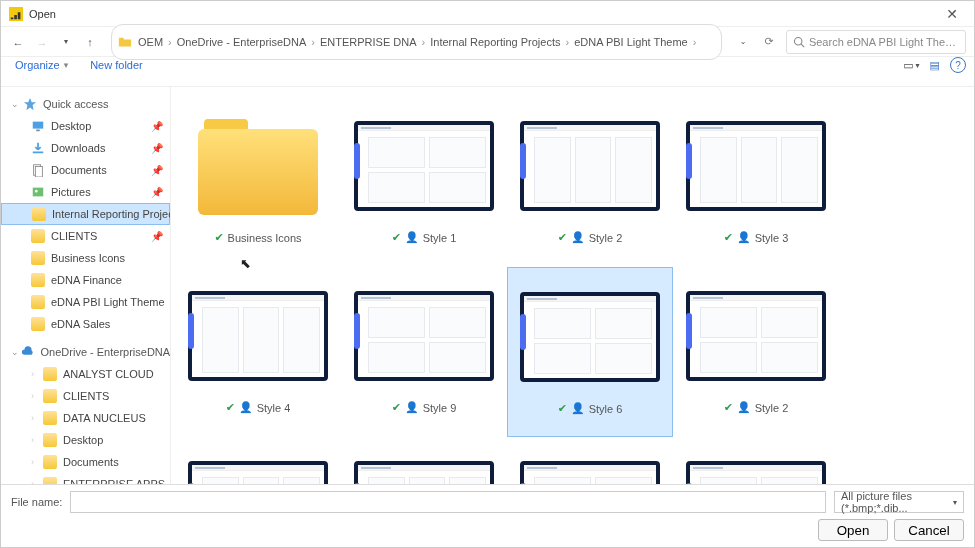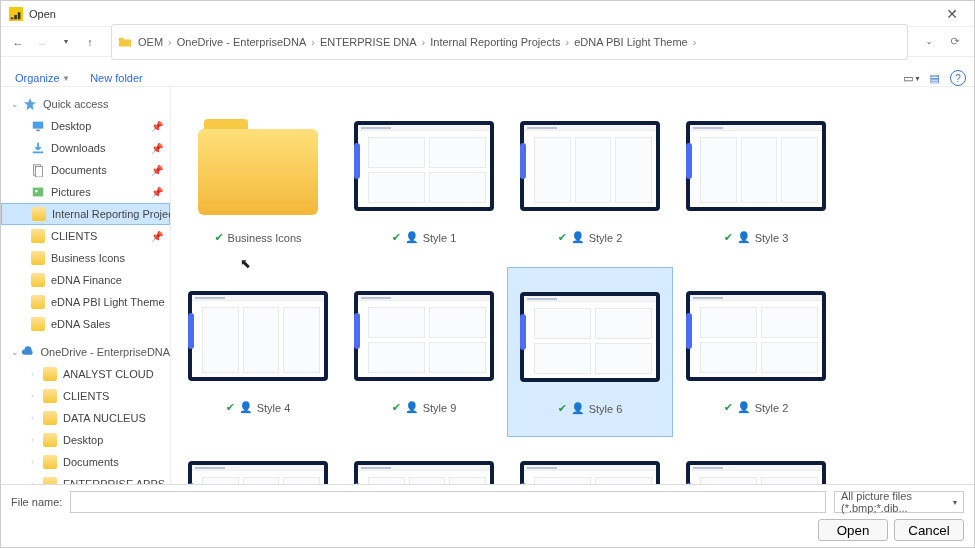--- a/index.html
+++ b/index.html
@@ -5,29 +5,29 @@
 html,body{margin:0;padding:0;font-family:"Segoe UI",Arial,sans-serif;font-size:11px;color:#333;background:#fff;width:975px;height:548px;overflow:hidden}
 *{box-sizing:border-box}
 .dialog{width:975px;height:548px;border:1px solid #ccc;display:flex;flex-direction:column;background:#fff}
 .titlebar{height:26px;display:flex;align-items:center;padding:0 8px;border-bottom:1px solid #eee}
 .titlebar .app-icon{width:14px;height:14px;margin-right:6px}
 .titlebar .title{flex:0 0 auto}
 .titlebar .spacer{flex:1}
 .titlebar .close{padding:2px 8px;font-size:14px;color:#555;cursor:pointer}
 .navband{height:30px;display:flex;align-items:center;gap:6px;padding:0 8px;border-bottom:1px solid #eee}
 .navbtn{width:18px;height:18px;display:flex;align-items:center;justify-content:center;color:#555;border-radius:3px}
-.breadcrumbs{flex:1;display:flex;align-items:center;margin:0 6px;border:1px solid #ddd;background:#fff;height:36px;border-radius:3px;padding:0 6px;color:#555}
+.breadcrumbs{flex:1;display:flex;align-items:center;margin:0 6px;border:1px solid #ddd;background:#fff;height:36px;border-radius:12px;padding:0 6px;color:#555}
 .crumbsep{margin:0 5px;color:#999}
 .folder-glyph{width:14px;height:14px;margin-right:6px}
 .crumb{white-space:nowrap}
 .refresh{width:22px;height:22px;display:flex;align-items:center;justify-content:center;color:#777}
 .searchbox{width:180px;height:24px;border:1px solid #ddd;border-radius:3px;display:flex;align-items:center;padding:0 6px;color:#888}
 .searchbox svg{margin-right:4px}
 .searchbox span{white-space:nowrap;overflow:hidden;text-overflow:ellipsis}
-.toolbar{height:30px;display:flex;align-items:flex-end;padding:0 8px;border-bottom:1px solid #eee}
+.toolbar{height:30px;display:flex;align-items:flex-start;padding:0 8px;border-bottom:1px solid #eee}
 .toolbar .tbtn{color:#2c6cd4;padding:2px 6px;display:flex;align-items:center}
 .toolbar .tbtn.organize::after{content:"▾";font-size:9px;margin-left:4px;color:#888}
 .toolbar .spacer{flex:1}
 .viewbtns{display:flex;align-items:center;gap:10px;color:#555}
 .viewbtns span{display:inline-flex;align-items:center;gap:2px}
 .middle{flex:1;display:flex;min-height:0}
 .sidebar{width:170px;border-right:1px solid #eee;padding:6px 0;overflow:auto}
 .side-item{display:flex;align-items:center;height:22px;padding-left:10px;color:#444;white-space:nowrap}
 .side-item.indent2{padding-left:30px}
 .side-item.indent3{padding-left:30px}
@@ -94,20 +94,27 @@
         <span class="crumbsep">›</span>
       <span class="crumb">ENTERPRISE DNA</span>
         <span class="crumbsep">›</span>
       <span class="crumb">Internal Reporting Projects</span>
         <span class="crumbsep">›</span>
       <span class="crumb">eDNA PBI Light Theme</span>
         <span class="crumbsep">›</span>
     </div>
     <div class="navbtn" style="font-size:8px">⌄</div>
     <div class="refresh">⟳</div>
+    <div class="searchbox">
+      <svg width="12" height="12" viewBox="0 0 16 16">
+          <circle cx="7" cy="7" r="5" fill="none" stroke="#888" stroke-width="1.5"></circle>
+          <line x1="11" y1="11" x2="15" y2="15" stroke="#888" stroke-width="1.5"></line>
+        </svg>
+      <span>Search eDNA PBI Light Theme</span>
+    </div>
   </div>
 
   <div class="toolbar">
     <div class="tbtn organize">Organize</div>
     <div class="tbtn" style="margin-left:10px">New folder</div>
     <div class="spacer"></div>
     <div class="viewbtns">
       <span>▭ <small style="font-size:8px">▾</small></span>
       <span style="color:#3a76c4">▤</span>
       <span style="color:#3a76c4;width:16px;height:16px;border:1px solid #3a76c4;border-radius:50%;justify-content:center;font-size:10px">?</span>

